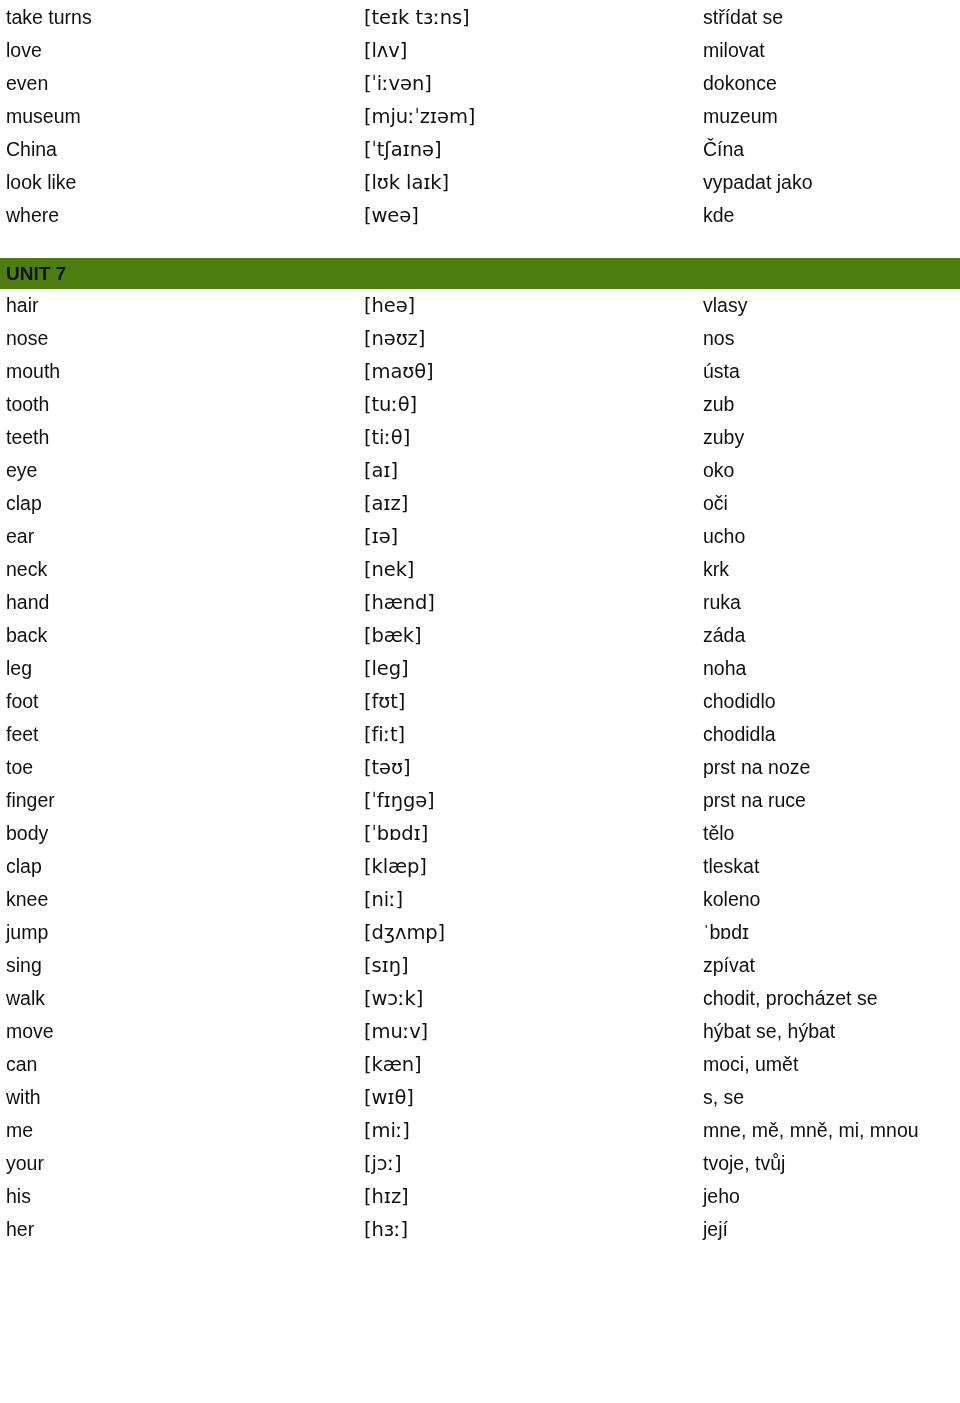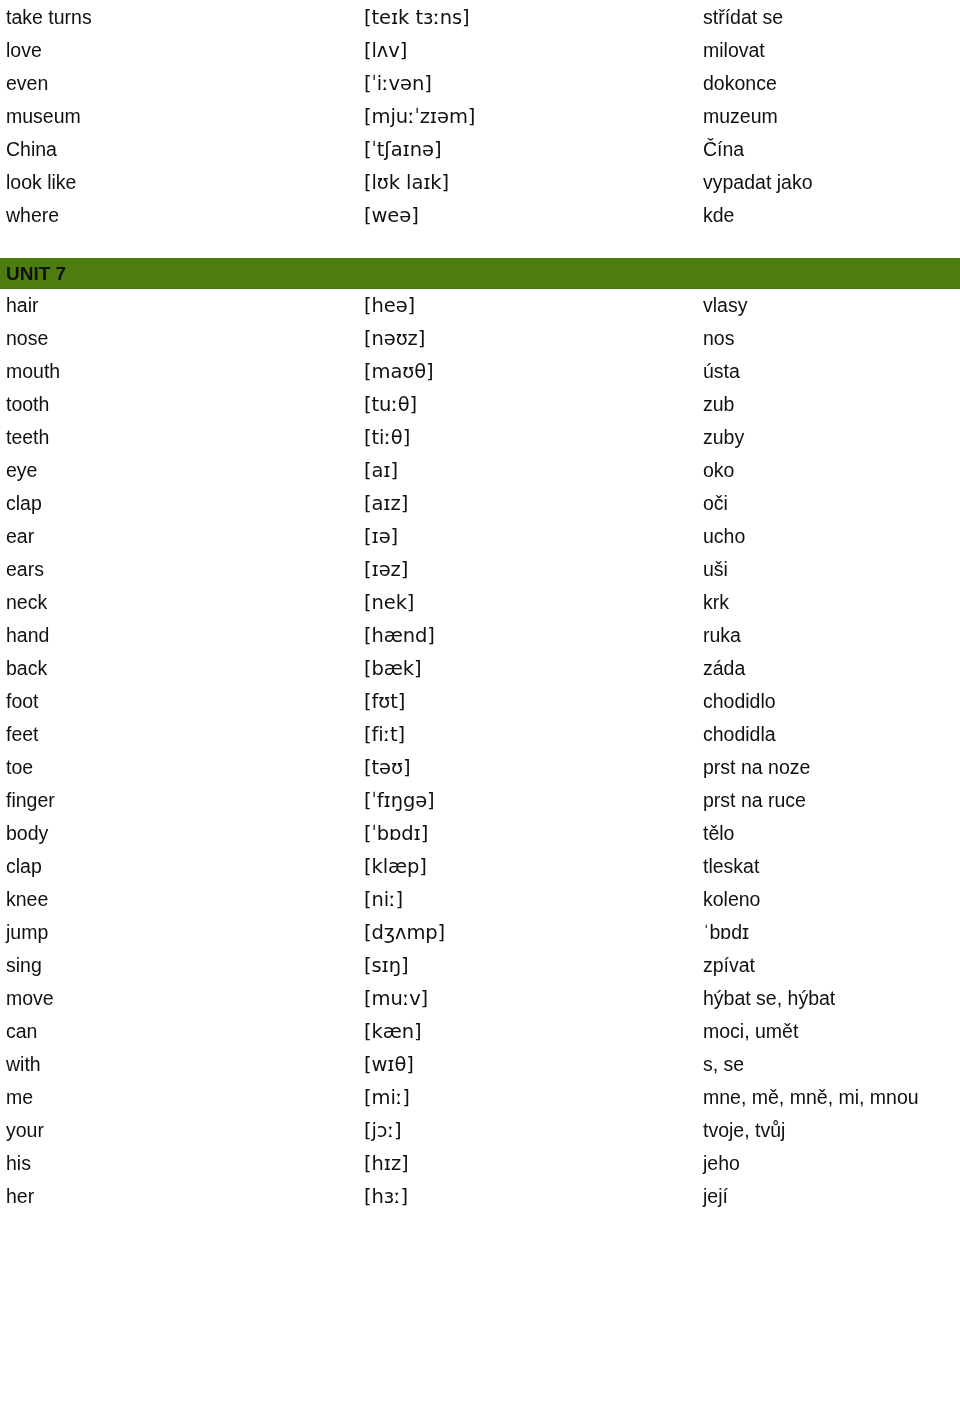--- a/index.html
+++ b/index.html
@@ -147,40 +147,40 @@
           <td class="col-term">clap</td>
           <td class="col-ipa ipa">[aɪz]</td>
           <td class="col-trans">oči</td>
         </tr>
         <tr class="entry-row">
           <td class="col-term">ear</td>
           <td class="col-ipa ipa">[ɪə]</td>
           <td class="col-trans">ucho</td>
         </tr>
         <tr class="entry-row">
-          <td class="col-term">ears</td>
-          <td class="col-ipa ipa">[ɪəz]</td>
-          <td class="col-trans">uši</td>
-        </tr>
-        <tr class="entry-row">
           <td class="col-term">neck</td>
           <td class="col-ipa ipa">[nek]</td>
           <td class="col-trans">krk</td>
         </tr>
         <tr class="entry-row">
           <td class="col-term">hand</td>
           <td class="col-ipa ipa">[hænd]</td>
           <td class="col-trans">ruka</td>
         </tr>
         <tr class="entry-row">
           <td class="col-term">back</td>
           <td class="col-ipa ipa">[bæk]</td>
           <td class="col-trans">záda</td>
         </tr>
         <tr class="entry-row">
+          <td class="col-term">leg</td>
+          <td class="col-ipa ipa">[leg]</td>
+          <td class="col-trans">noha</td>
+        </tr>
+        <tr class="entry-row">
           <td class="col-term">foot</td>
           <td class="col-ipa ipa">[fʊt]</td>
           <td class="col-trans">chodidlo</td>
         </tr>
         <tr class="entry-row">
           <td class="col-term">feet</td>
           <td class="col-ipa ipa">[fiːt]</td>
           <td class="col-trans">chodidla</td>
         </tr>
         <tr class="entry-row">
@@ -212,20 +212,25 @@
           <td class="col-term">jump</td>
           <td class="col-ipa ipa">[dʒʌmp]</td>
           <td class="col-trans">ˈbɒdɪ</td>
         </tr>
         <tr class="entry-row">
           <td class="col-term">sing</td>
           <td class="col-ipa ipa">[sɪŋ]</td>
           <td class="col-trans">zpívat</td>
         </tr>
         <tr class="entry-row">
+          <td class="col-term">walk</td>
+          <td class="col-ipa ipa">[wɔːk]</td>
+          <td class="col-trans">chodit, procházet se</td>
+        </tr>
+        <tr class="entry-row">
           <td class="col-term">move</td>
           <td class="col-ipa ipa">[muːv]</td>
           <td class="col-trans">hýbat se, hýbat</td>
         </tr>
         <tr class="entry-row">
           <td class="col-term">can</td>
           <td class="col-ipa ipa">[kæn]</td>
           <td class="col-trans">moci, umět</td>
         </tr>
         <tr class="entry-row">

